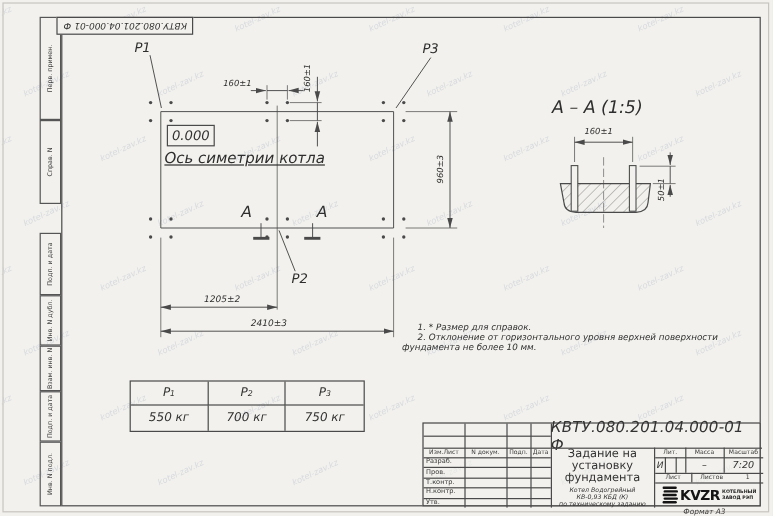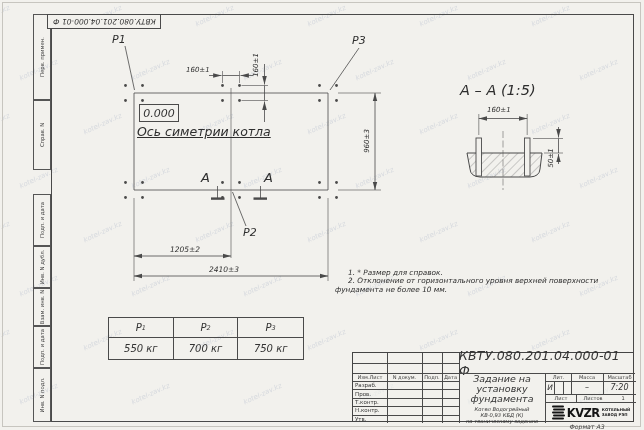--- a/index.html
+++ b/index.html
@@ -37,21 +37,21 @@
   .notes p { font-style:italic; font-size:7.3px; line-height:1.14; text-indent:13px; color:#2e2e2e; }
   
   .stamp { position:absolute; left:352px; top:352px; width:282px; height:70px; border:1.5px solid #444; background:rgba(242,241,237,0.6); }
   .hl { position:absolute; border-top:0.8px solid #4a4a4a; }
   .vl { position:absolute; border-left:0.8px solid #4a4a4a; }
   .scell { position:absolute; display:flex; align-items:center; justify-content:center; overflow:hidden; }
   .s5 { font-size:5.1px; color:#3a3a3a; }
   .s55 { font-size:5.5px; color:#3a3a3a; }
   .doc-num { position:absolute; left:106px; top:0; width:176px; height:20px; display:flex; align-items:center; justify-content:center; font-style:italic; font-size:12.5px; letter-spacing:0.2px; font-weight:500; }
   .stamp-title { position:absolute; left:106px; top:21px; width:86px; height:49px; text-align:center; }
-  .stamp-title .tl { font-style:italic; font-size:9.5px; line-height:10px; font-weight:500; }
+  .stamp-title .tl { font-size:9.5px; line-height:10px; font-weight:500; }
   .stamp-title .sub { margin-top:2px; }
   .stamp-title .sub div { font-style:italic; font-size:5.2px; line-height:6px; }
   .logo-row { position:absolute; left:0; top:29px; width:90px; height:21px; display:flex; align-items:center; justify-content:center; gap:2px; }
   .kvzr { font-size:11.5px; font-weight:800; letter-spacing:-0.5px; color:#141414; font-family:"DejaVu Sans",sans-serif; }
   .logo-cap { display:flex; flex-direction:column; justify-content:center; }
   .logo-cap div { font-size:3.9px; line-height:4.6px; color:#222; font-weight:700; }
   .format-label { position:absolute; left:544px; top:423px; width:86px; text-align:center; font-size:6.2px; font-style:italic; color:#3a3a3a; }
 </style>
 </head>
 <body>

